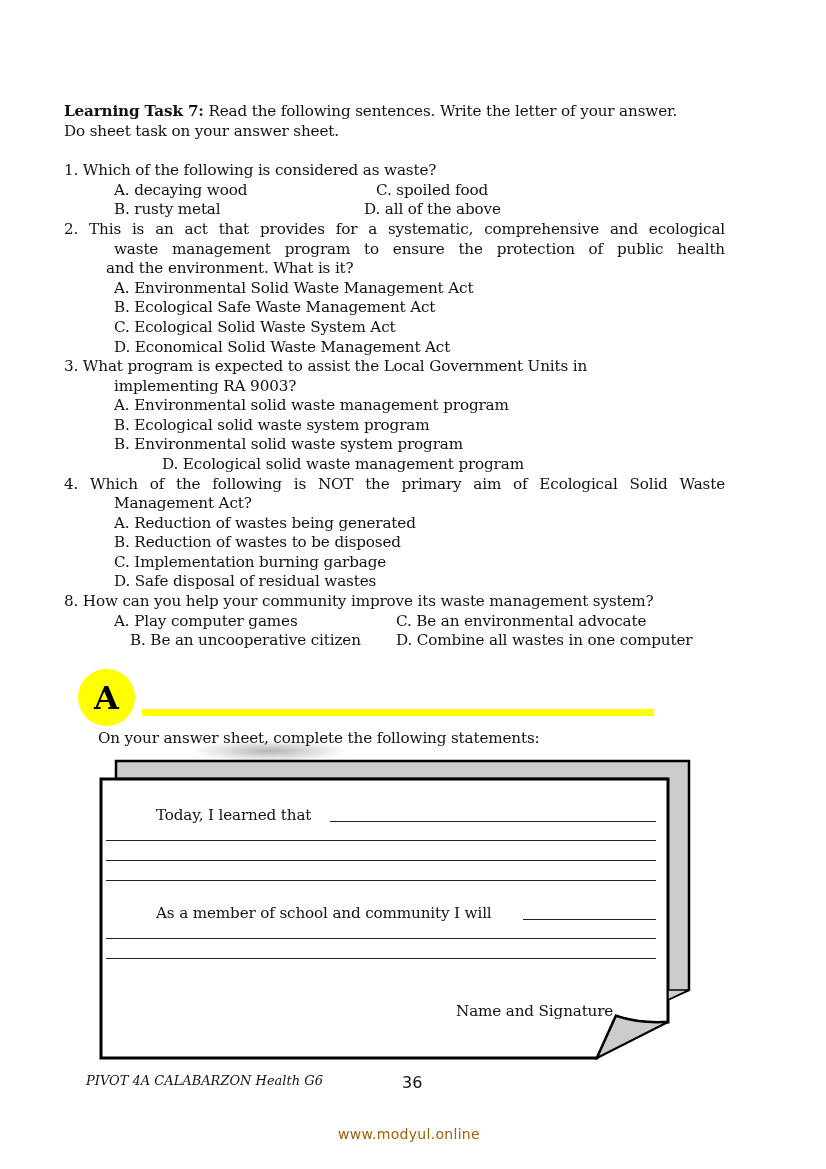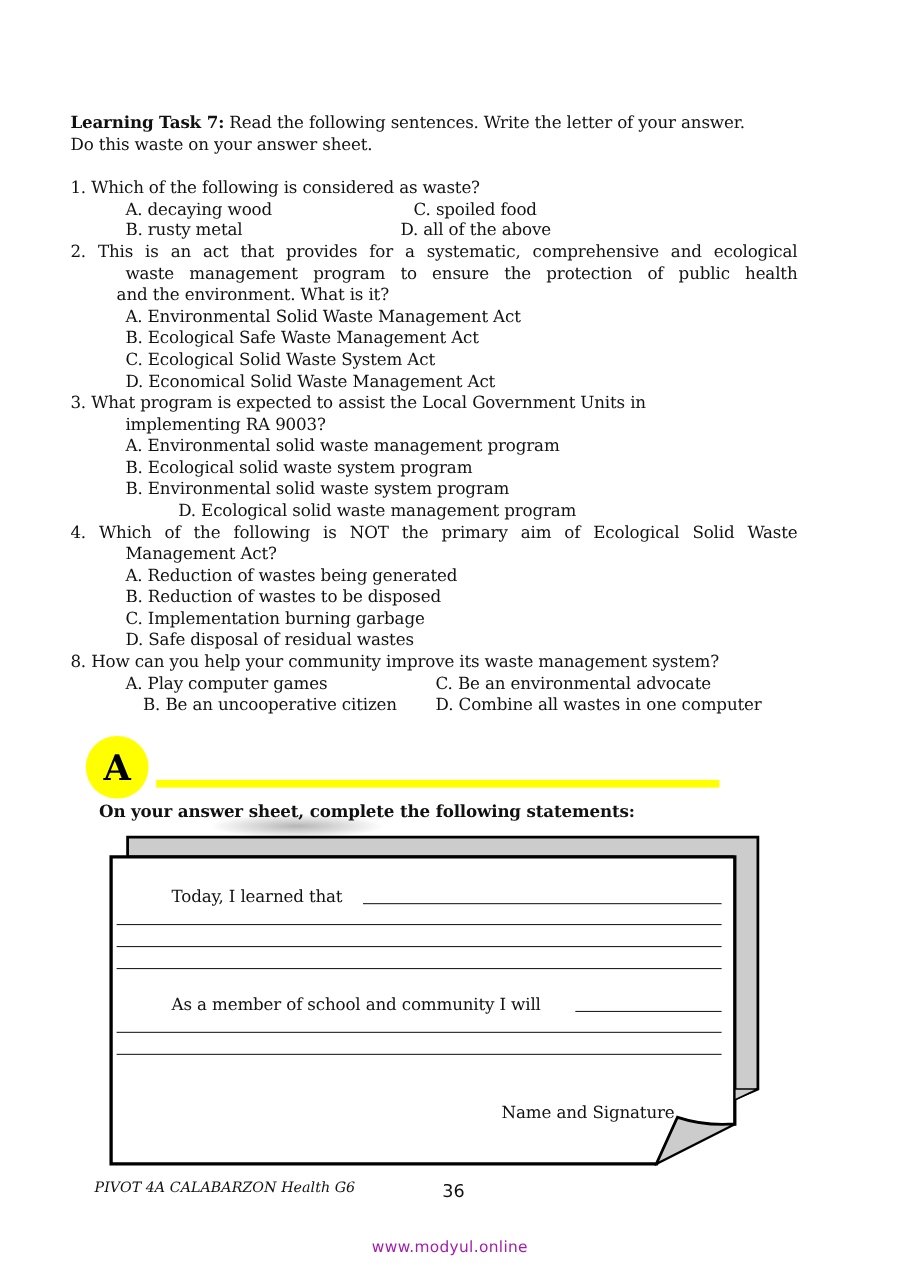--- a/index.html
+++ b/index.html
@@ -11,30 +11,30 @@
   .badge { position: absolute; left: 78px; top: 669px; width: 57px; height: 57px; border-radius: 50%;
            background: #ffff00; display: flex; align-items: center; justify-content: center;
            font-family: "DejaVu Serif", serif; font-weight: bold; font-size: 32px; color: #000; }
   .yline { position: absolute; left: 142px; top: 709px; width: 512px; height: 7px; background: #ffff00; }
   .smudge { position: absolute; left: 190px; top: 740px; width: 160px; height: 22px;
             background: radial-gradient(ellipse at center, rgba(120,120,120,0.55), rgba(180,180,180,0.0) 70%); }
   svg.card { position: absolute; left: 0; top: 0; }
   .line { position: absolute; height: 0; border-top: 1px solid #222; }
   .footer { position: absolute; left: 86px; top: 1073px; font-style: italic; font-size: 13px; }
   .pagenum { position: absolute; left: 402px; top: 1073px; font-size: 16px; font-family: "DejaVu Sans", sans-serif; }
-  .watermark { position: absolute; left: 338px; top: 1126px; font-size: 14px; color: #a21caf;
+  .watermark { position: absolute; left: 338px; top: 1126px; font-size: 14px; color: #a16207;
                font-family: "DejaVu Sans", sans-serif; letter-spacing: 0.3px; }
 </style>
 </head>
 <body>
 
 <div class="txt" style="left:64px;top:102px;">
   <span class="bold">Learning Task 7:</span><span> Read the following sentences. Write the letter of your answer.</span>
 </div>
-<div class="txt" style="left:64px;top:122px;">Do this waste on your answer sheet.</div>
+<div class="txt" style="left:64px;top:122px;">Do sheet task on your answer sheet.</div>
 
 <div class="txt" style="left:64px;top:161px;">1. Which of the following is considered as waste?</div>
 <div class="txt" style="left:114px;top:181px;">A. decaying wood</div>
 <div class="txt" style="left:114px;top:200px;">B. rusty metal</div>
 <div class="txt" style="left:364px;top:181px;margin-left:12px;">C. spoiled food</div>
 <div class="txt" style="left:364px;top:200px;">D. all of the above</div>
 
 <div class="txt just" style="left:64px;top:220px;width:661px;">2. This is an act that provides for a systematic, comprehensive and ecological</div>
 <div class="txt just" style="left:114px;top:240px;width:611px;">waste management program to ensure the protection of public health</div>
 <div class="txt" style="left:106px;top:259px;">and the environment. What is it?</div>
@@ -59,21 +59,21 @@
 
 <div class="txt" style="left:64px;top:592px;">8. How can you help your community improve its waste management system?</div>
 <div class="txt" style="left:114px;top:612px;">A. Play computer games</div>
 <div class="txt" style="left:114px;top:631px;margin-left:16px;">B. Be an uncooperative citizen</div>
 <div class="txt" style="left:396px;top:612px;">C. Be an environmental advocate</div>
 <div class="txt" style="left:396px;top:631px;">D. Combine all wastes in one computer</div>
 
 <div class="badge">A</div>
 <div class="yline"></div>
 <div class="smudge"></div>
-<div class="txt" style="left:90px;top:729px;font-weight:bold;">On your answer sheet, complete the following statements:</div>
+<div class="txt" style="left:98px;top:729px;">On your answer sheet, complete the following statements:</div>
 
 <svg class="card" width="826" height="1169">
 
   <path d="M116,761 L689,761 L689,990 L666,1000 L666,779 L116,779 Z" fill="#cccccc" stroke="#000" stroke-width="2.5"></path>
 
   <path d="M101,779 L668,779 L668,1022 Q640,1024 616,1016 L597,1058 L101,1058 Z" fill="#ffffff" stroke="#000" stroke-width="3"></path>
 
   <path d="M616,1016 Q640,1024 668,1022 L597,1058 Z" fill="#cccccc" stroke="#000" stroke-width="2"></path>
   <path d="M668,990 L689,990 L668,1000 Z" fill="#cccccc" stroke="#000" stroke-width="1.5"></path>
 </svg>

